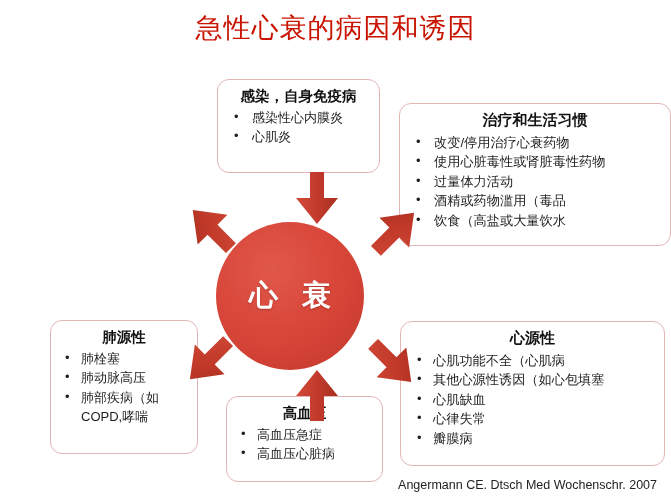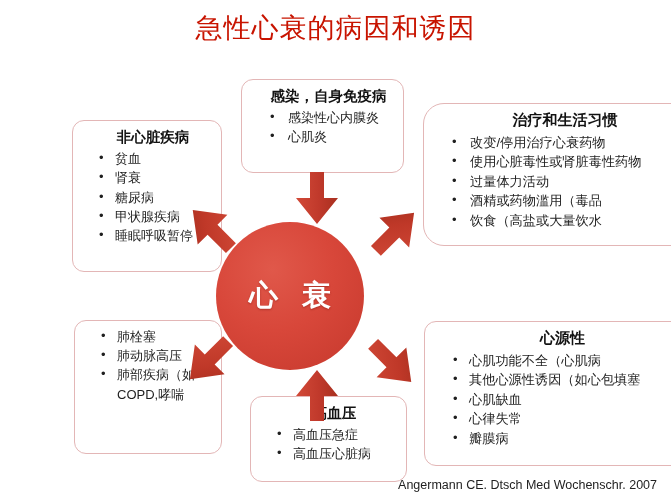--- a/index.html
+++ b/index.html
@@ -36,23 +36,22 @@
     line-height: 1.1;
   }
 
   
   .box {
     position: absolute;
     box-sizing: border-box;
     background: #ffffff;
     border: 1.6px solid #e3b6b6;
     border-radius: 12px;
-    padding: 6px 8px 6px 20px;
+    padding: 6px 8px 6px 8px;
     z-index: 5;
-    margin-left: 24px;
   }
   .box-title {
     text-align: center;
     font-weight: bold;
     font-size: 14.5px;
     color: #121212;
     margin: 1px 0 3px 0;
     line-height: 1.25;
   }
   .box ul {
@@ -76,21 +75,21 @@
     position: absolute;
     left: 6px;
     top: -1px;
     font-size: 13px;
     color: #1f1f1f;
   }
 
   
   #box-noncardiac { left: 48px;  top: 120px; width: 150px; height: 152px; }
   #box-infection  { left: 217px; top: 79px;  width: 163px; height: 94px;  }
-  #box-treatment  { left: 399px; top: 103px; width: 272px; height: 143px; border-radius: 21px; }
+  #box-treatment  { left: 399px; top: 103px; width: 272px; height: 143px; }
   #box-pulmonary  { left: 50px;  top: 320px; width: 148px; height: 134px; }
   #box-hypertension { left: 226px; top: 396px; width: 157px; height: 86px; }
   #box-cardiac    { left: 400px; top: 321px; width: 265px; height: 145px; }
 
   #box-treatment .box-title,
   #box-cardiac .box-title { font-size: 15px; }
   #box-treatment li { font-size: 13.2px; padding-left: 26px; }
   #box-treatment li::before { left: 8px; }
   #box-cardiac li { font-size: 13.2px; padding-left: 24px; }
   #box-cardiac li::before { left: 8px; }
@@ -227,30 +226,20 @@
       <g transform="rotate(-45 31 31)">
         <polygon points="22,2 36,2 36,28 50,28 29,56 8,28 22,28" fill="url(#gLR)"></polygon>
       </g>
     </svg>
   </div>
 
   <div id="center-circle">
     <span id="center-label">心 衰</span>
   </div>
 
-  <div class="box" id="box-noncardiac">
-    <div class="box-title">非心脏疾病</div>
-    <ul>
-      <li>贫血</li>
-      <li>肾衰</li>
-      <li>糖尿病</li>
-      <li>甲状腺疾病</li>
-      <li>睡眠呼吸暂停</li>
-    </ul>
-  </div>
 
   <div class="box" id="box-infection">
     <div class="box-title">感染，自身免疫病</div>
     <ul>
       <li>感染性心内膜炎</li>
       <li>心肌炎</li>
     </ul>
   </div>
 
   <div class="box" id="box-treatment">
@@ -258,20 +247,21 @@
     <ul>
       <li>改变/停用治疗心衰药物</li>
       <li>使用心脏毒性或肾脏毒性药物</li>
       <li>过量体力活动</li>
       <li>酒精或药物滥用（毒品</li>
       <li>饮食（高盐或大量饮水</li>
     </ul>
   </div>
 
   <div class="box" id="box-pulmonary">
+    <div class="box-title">肺源性</div>
     <ul>
       <li>肺栓塞</li>
       <li>肺动脉高压</li>
       <li>肺部疾病（如</li>
       <li class="cont">COPD,哮喘</li>
     </ul>
   </div>
 
   <div class="box" id="box-hypertension">
     <div class="box-title">高血压</div>

